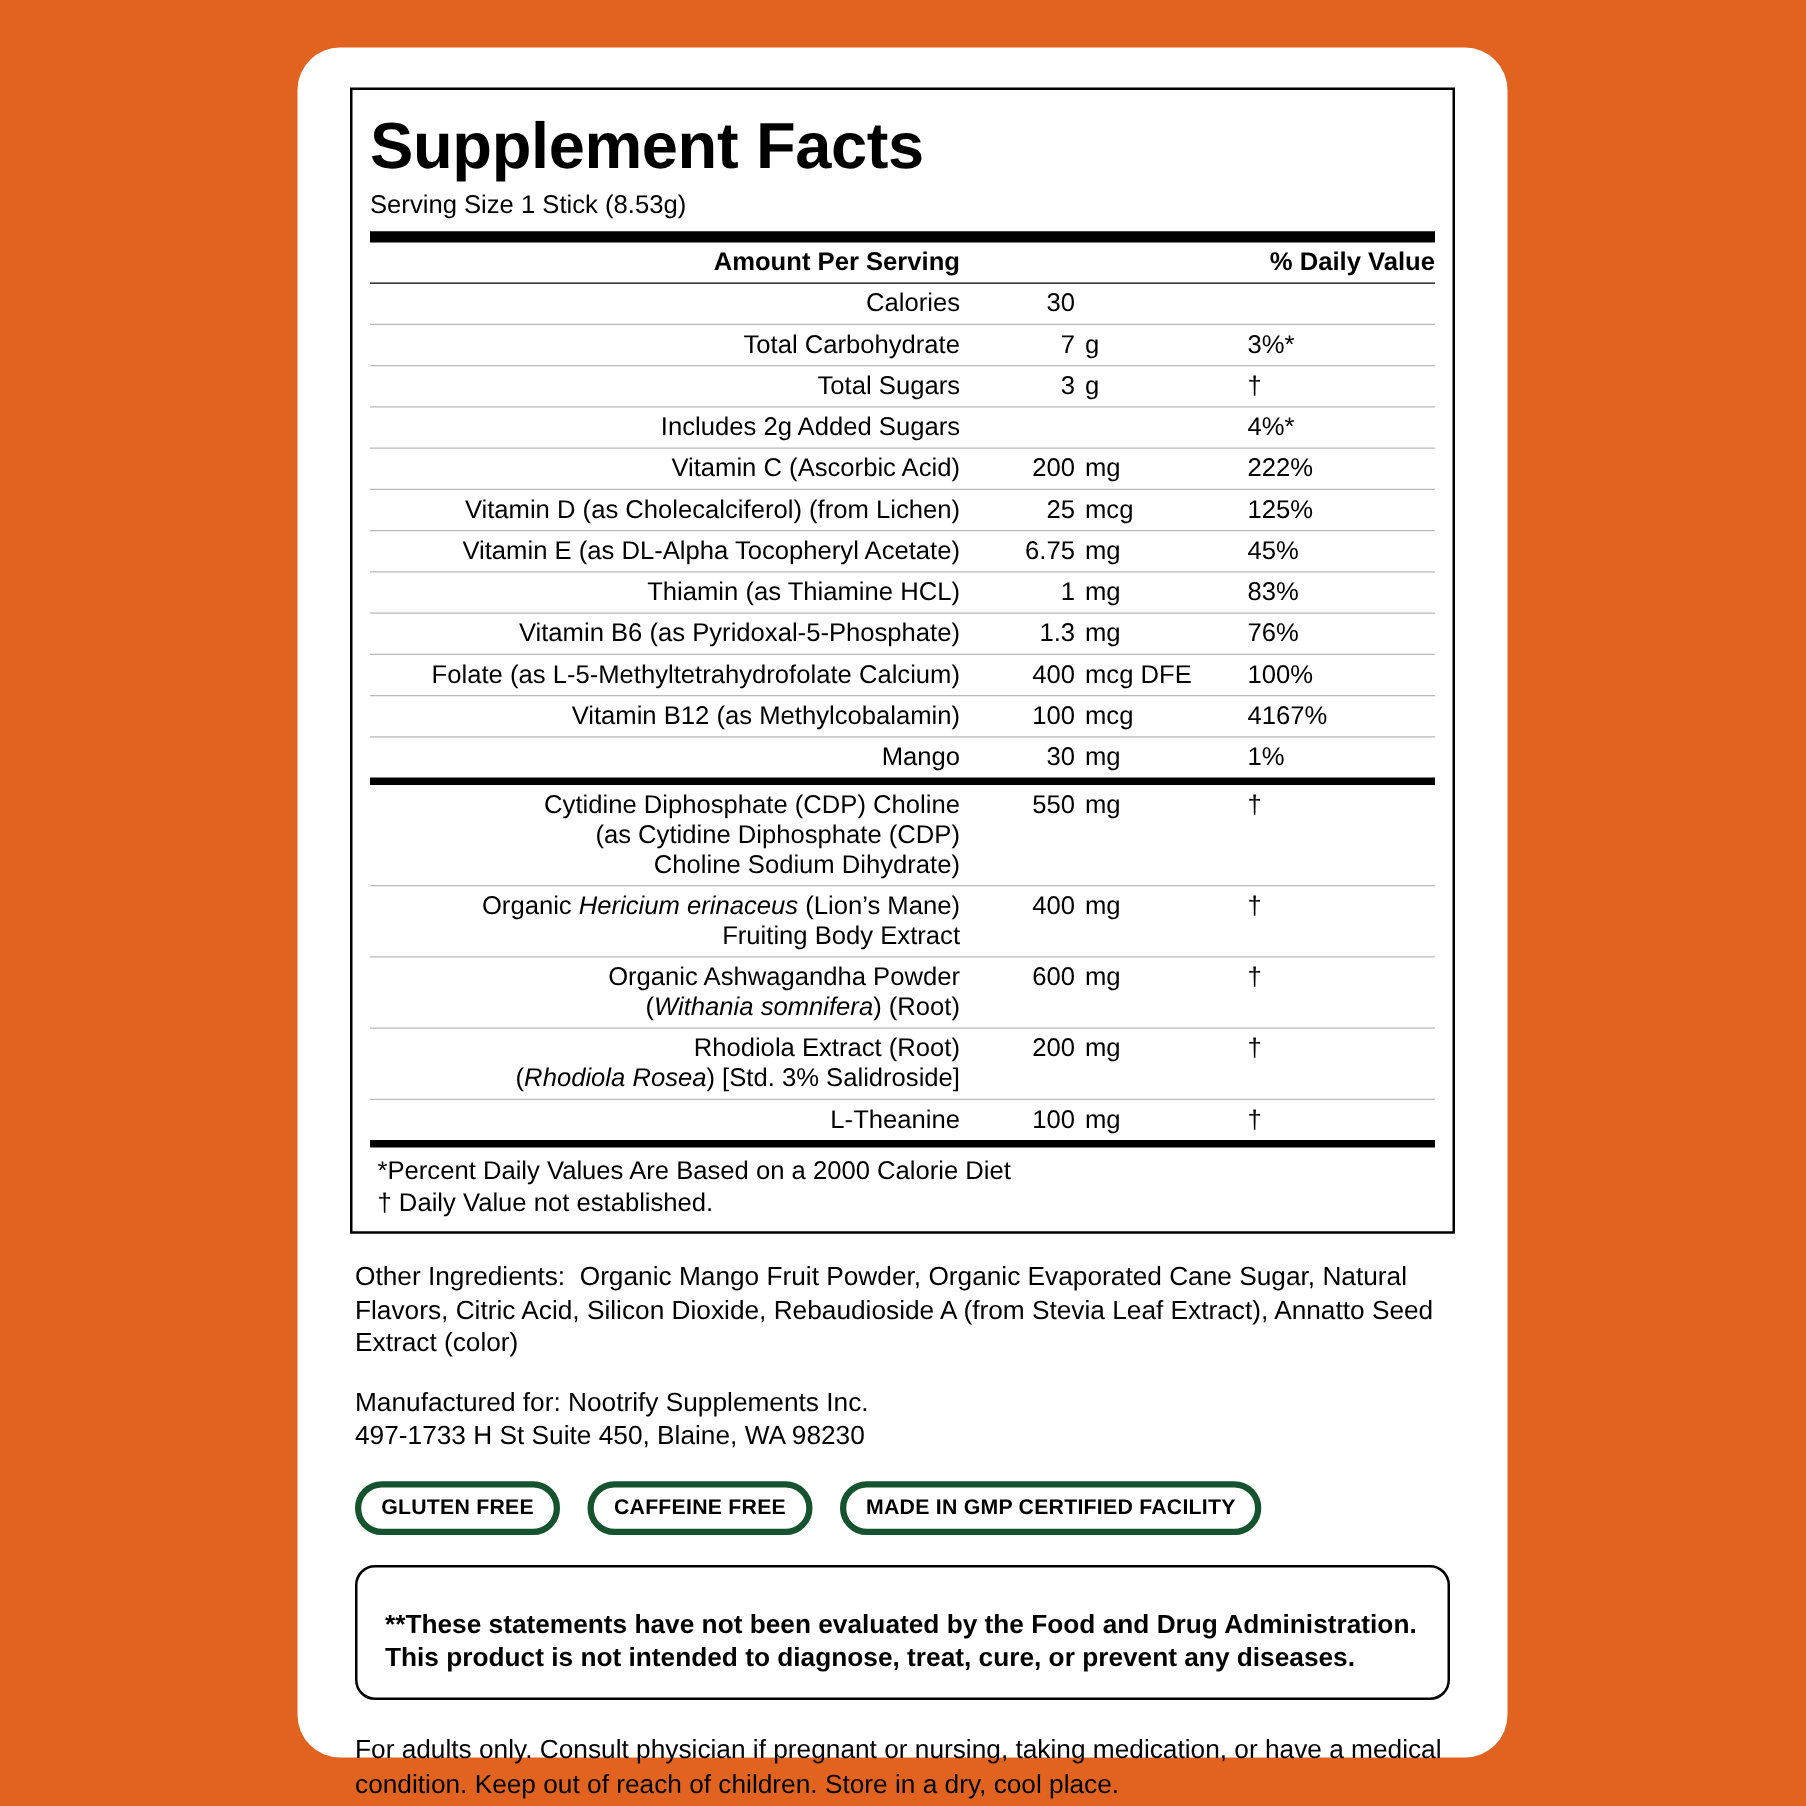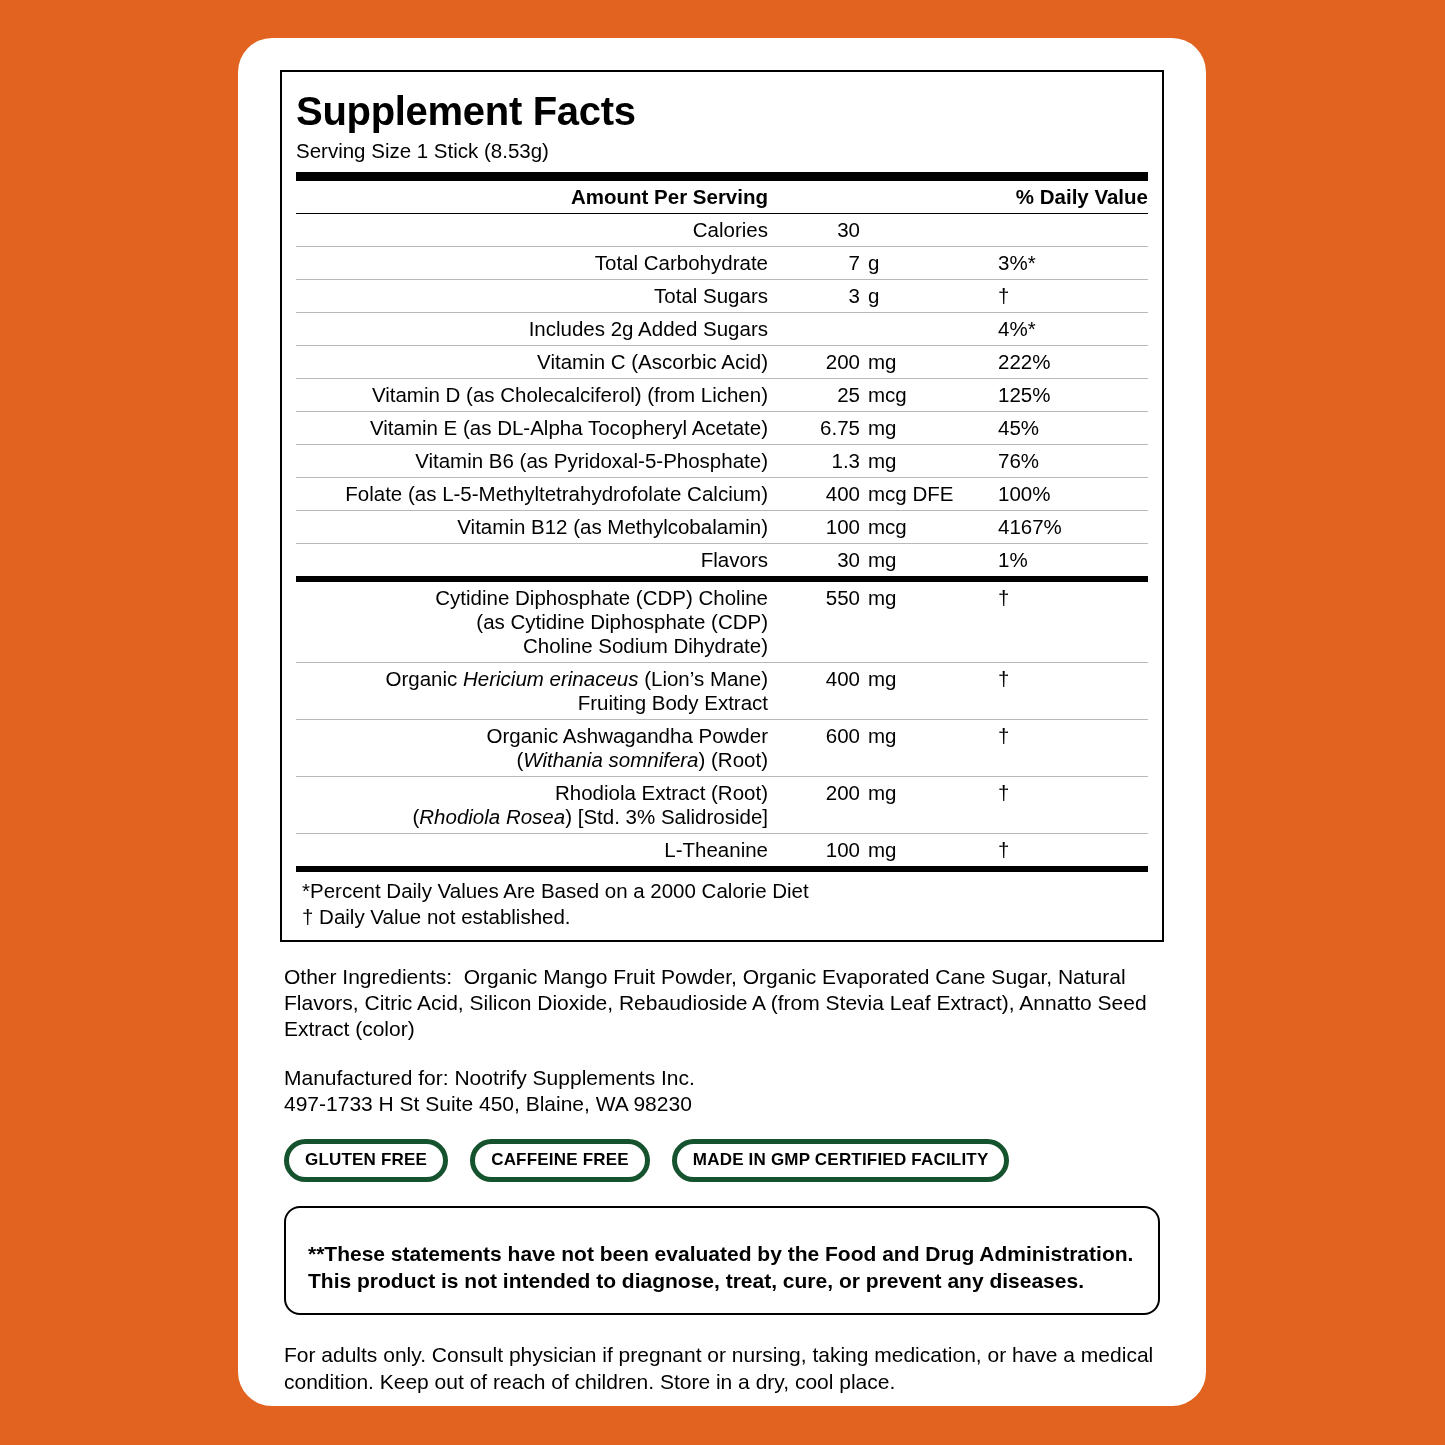--- a/index.html
+++ b/index.html
@@ -32,21 +32,21 @@
   }
 
   
   .panel {
     border: 2px solid #000;
     box-sizing: border-box;
     padding: 18px 14px 8px 14px;
     width: 884px;
   }
   .sf-title {
-    font-size: 40px;
+    font-size: 52px;
     font-weight: bold;
     letter-spacing: -0.3px;
     line-height: 1.05;
     margin: 0 0 6px 0;
     color: #000;
   }
   .serving {
     font-size: 20.5px;
     line-height: 1.28;
     color: #000;
@@ -208,39 +208,45 @@
           <td class="c-unit">mcg</td>
           <td class="c-dv">125%</td>
         </tr>
         <tr>
           <td class="c-name">Vitamin E (as DL-Alpha Tocopheryl Acetate)</td>
           <td class="c-amt">6.75</td>
           <td class="c-unit">mg</td>
           <td class="c-dv">45%</td>
         </tr>
         <tr>
+          <td class="c-name">Thiamin (as Thiamine HCL)</td>
+          <td class="c-amt">1</td>
+          <td class="c-unit">mg</td>
+          <td class="c-dv">83%</td>
+        </tr>
+        <tr>
           <td class="c-name">Vitamin B6 (as Pyridoxal-5-Phosphate)</td>
           <td class="c-amt">1.3</td>
           <td class="c-unit">mg</td>
           <td class="c-dv">76%</td>
         </tr>
         <tr>
           <td class="c-name">Folate (as L-5-Methyltetrahydrofolate Calcium)</td>
           <td class="c-amt">400</td>
           <td class="c-unit">mcg DFE</td>
           <td class="c-dv">100%</td>
         </tr>
         <tr>
           <td class="c-name">Vitamin B12 (as Methylcobalamin)</td>
           <td class="c-amt">100</td>
           <td class="c-unit">mcg</td>
           <td class="c-dv">4167%</td>
         </tr>
         <tr class="no-bb">
-          <td class="c-name">Flavors</td>
+          <td class="c-name">Mango</td>
           <td class="c-amt">30</td>
           <td class="c-unit">mg</td>
           <td class="c-dv">1%</td>
         </tr>
       </tbody>
         </table>
 
       <div class="rule-med"></div>
 
       <table class="sf">

